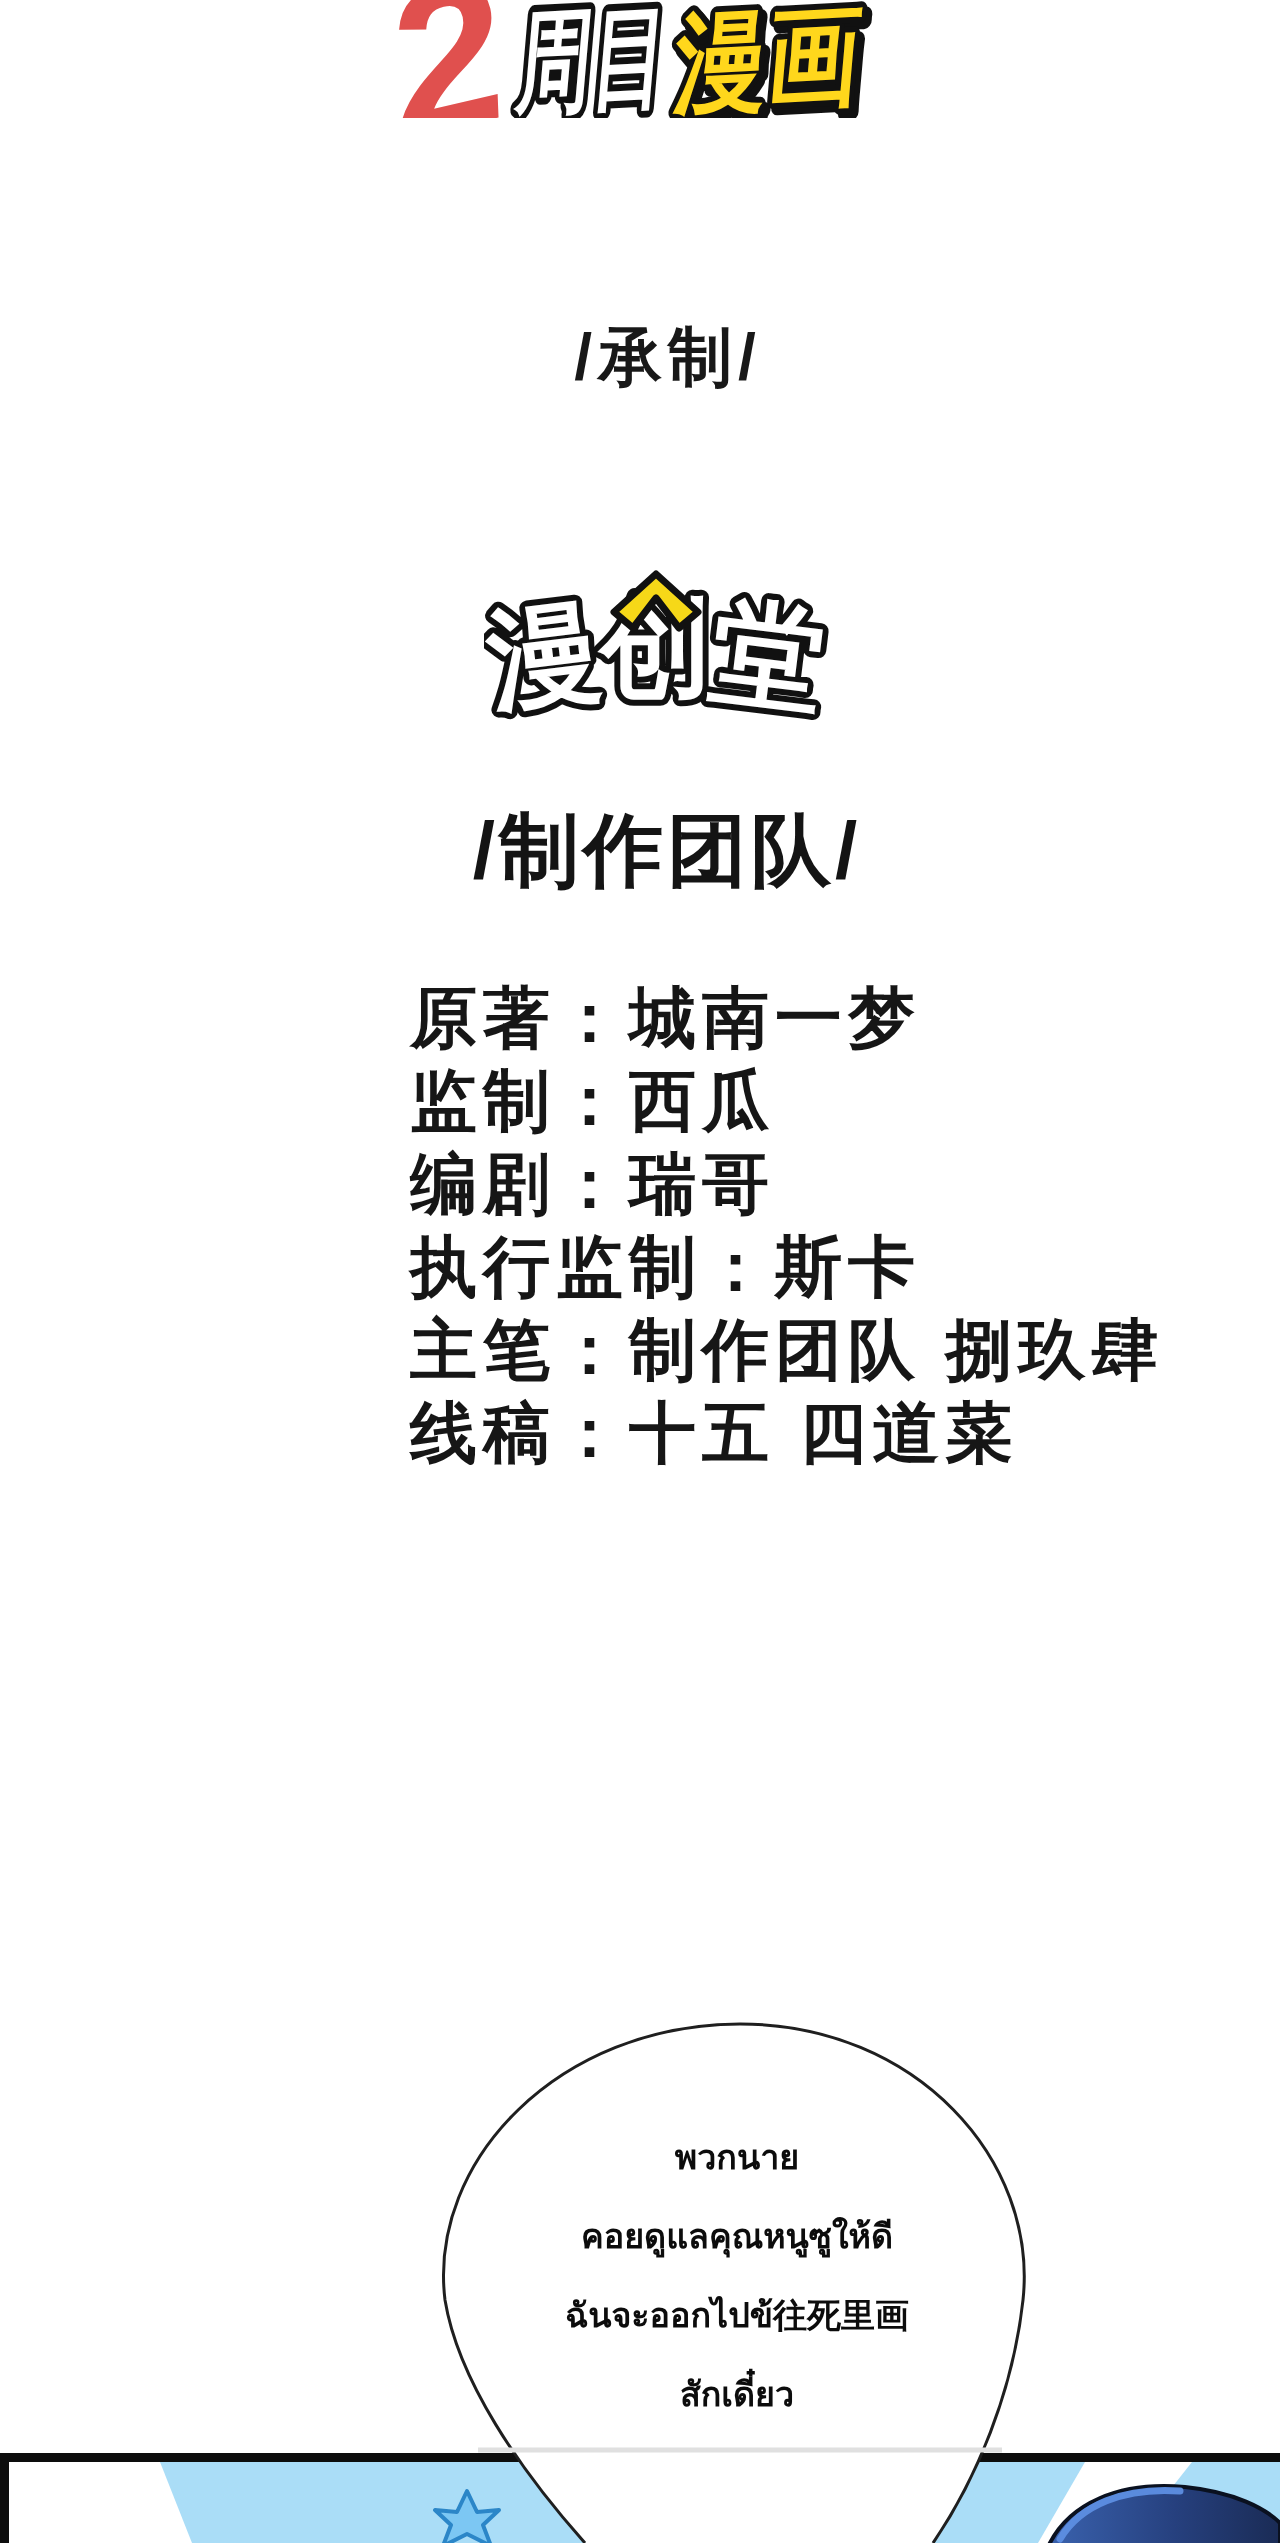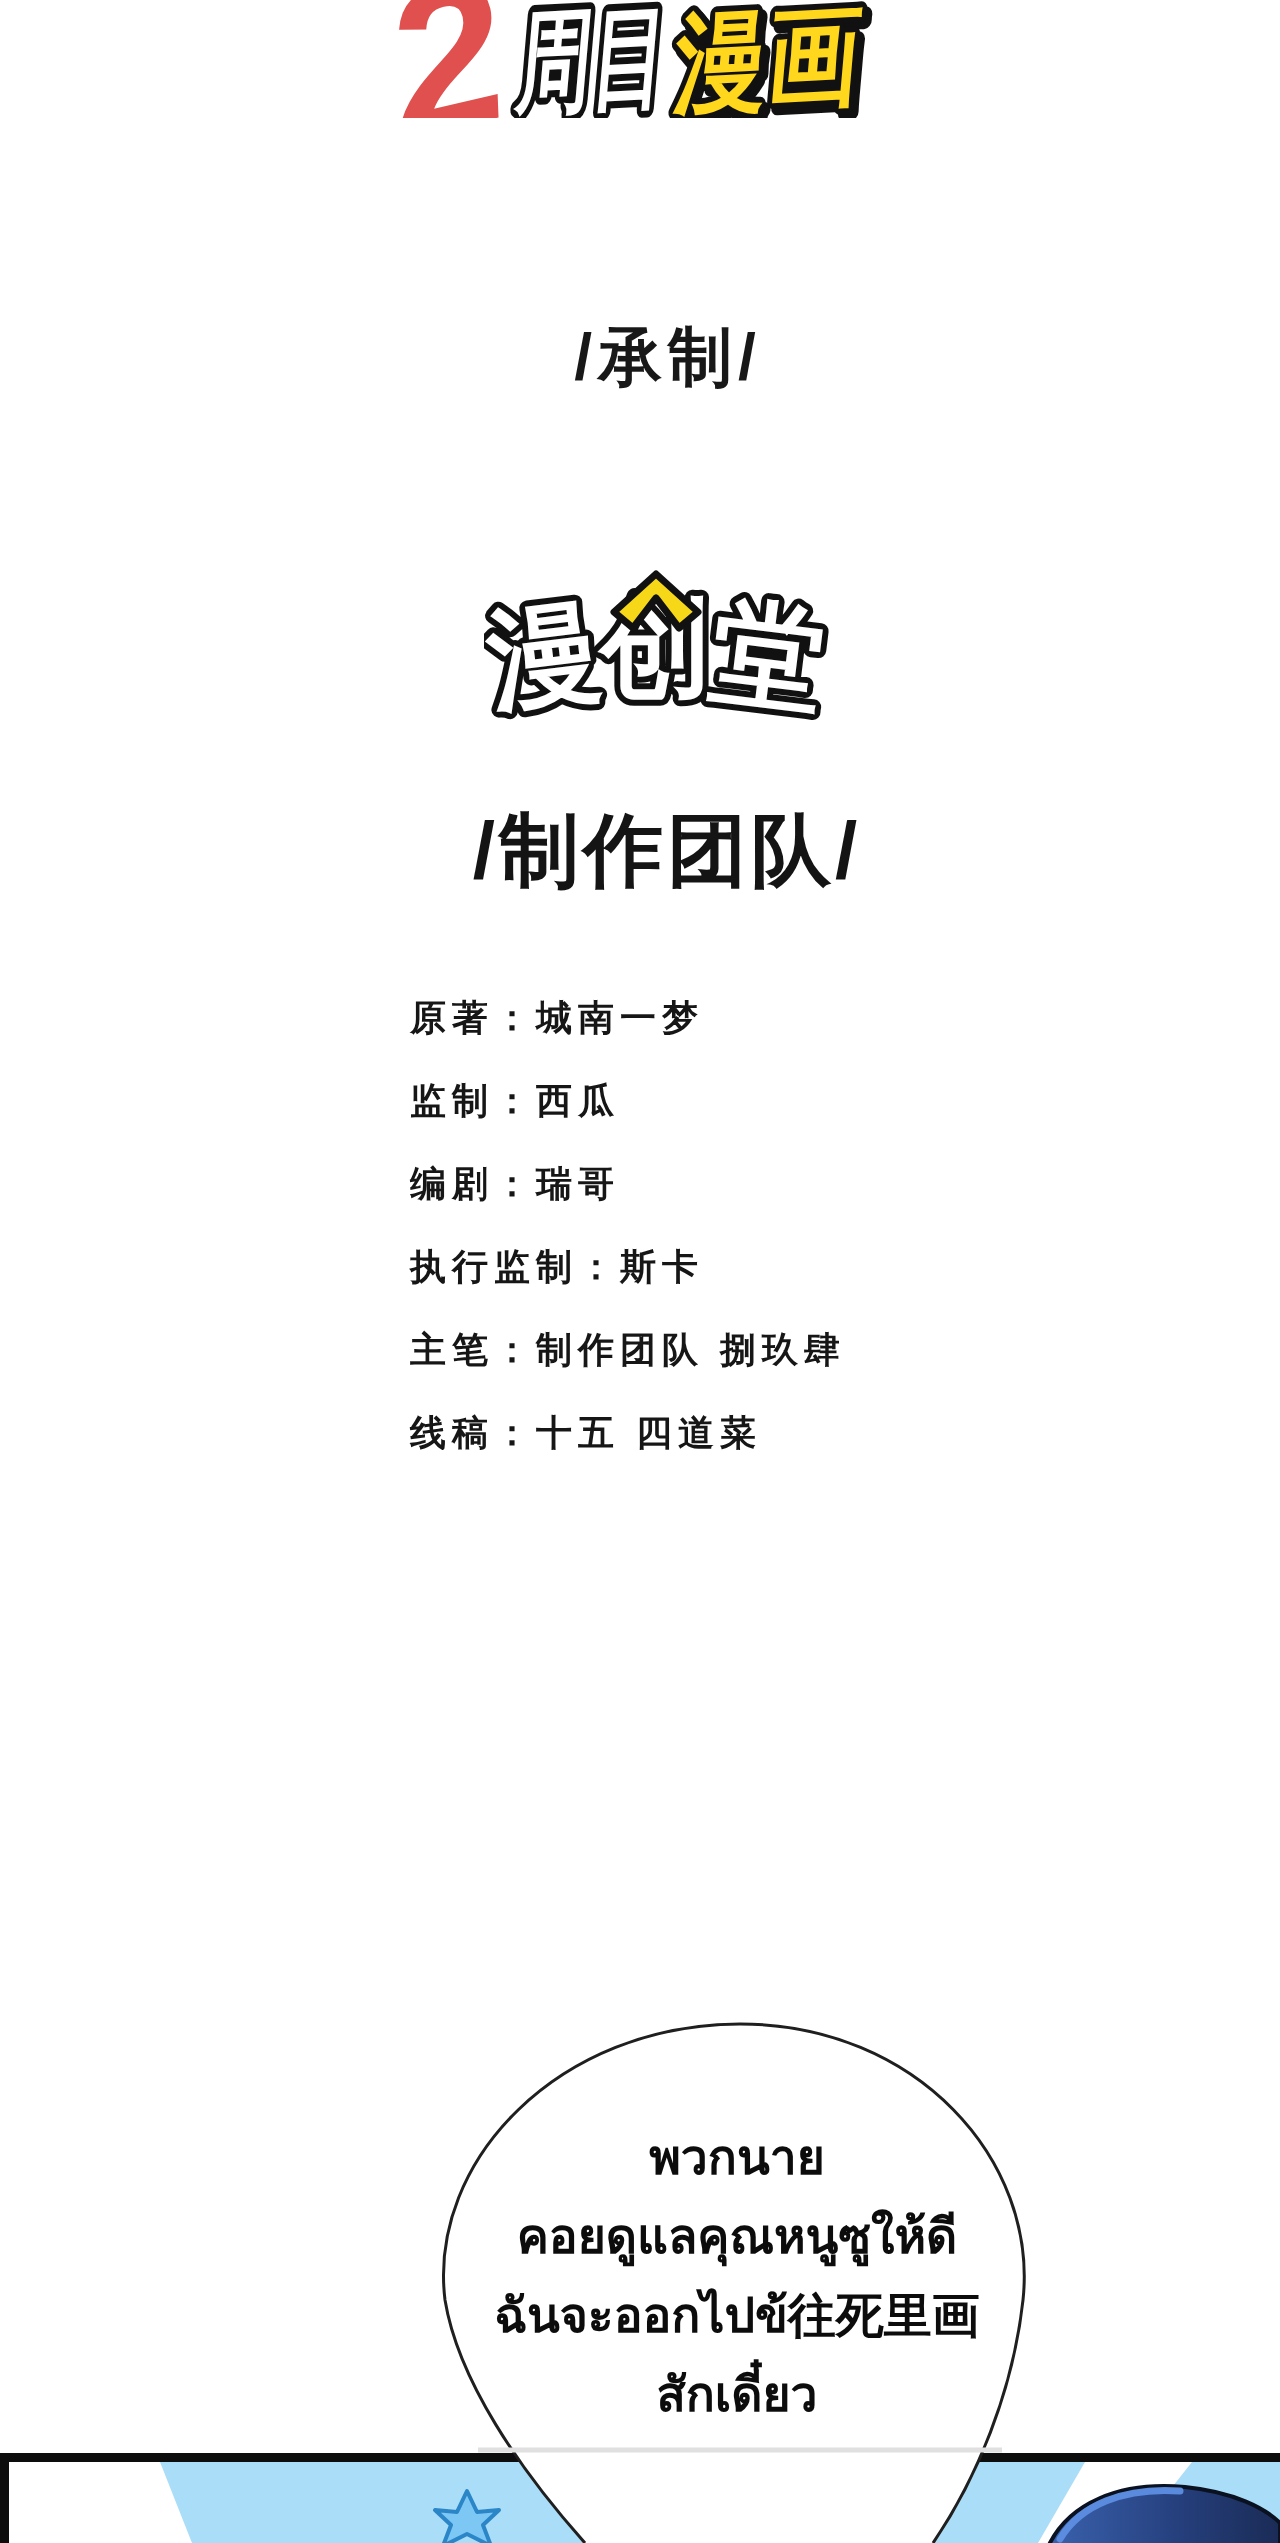--- a/index.html
+++ b/index.html
@@ -15,28 +15,28 @@
                font-size:64px;font-weight:700;letter-spacing:6px;color:#181818;}
 
   
   .studio-logo{left:484px;top:568px;width:345px;height:165px;}
 
   
   .team-heading{left:0;top:798px;width:100%;text-align:center;transform:translateX(27px);
                 font-size:80px;font-weight:700;letter-spacing:4px;color:#141414;}
 
   
-  .credits{left:410px;top:976px;width:760px;font-size:36px;font-weight:700;
+  .credits{left:410px;top:976px;width:760px;font-size:67px;font-weight:700;
            letter-spacing:6px;color:#161616;}
   .credits .line{line-height:83px;white-space:nowrap;}
 
   
   .bubble-wrap{left:0;top:2000px;width:1280px;height:543px;z-index:3;}
   .bubble-text{left:430px;top:2118px;width:614px;z-index:4;text-align:center;
-               font-size:48px;font-weight:700;color:#0c0c0c;}
+               font-size:34px;font-weight:700;color:#0c0c0c;}
   .bubble-text .tline{line-height:79px;white-space:nowrap;}
 
   
   .panel-wrap{left:0;top:2445px;width:1280px;height:98px;z-index:1;}
 </style>
 </head>
 <body>
 
 <div class="page">
 

